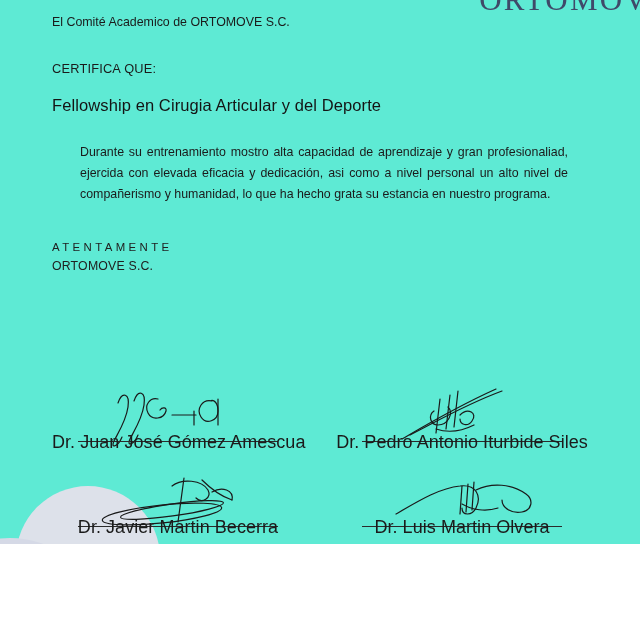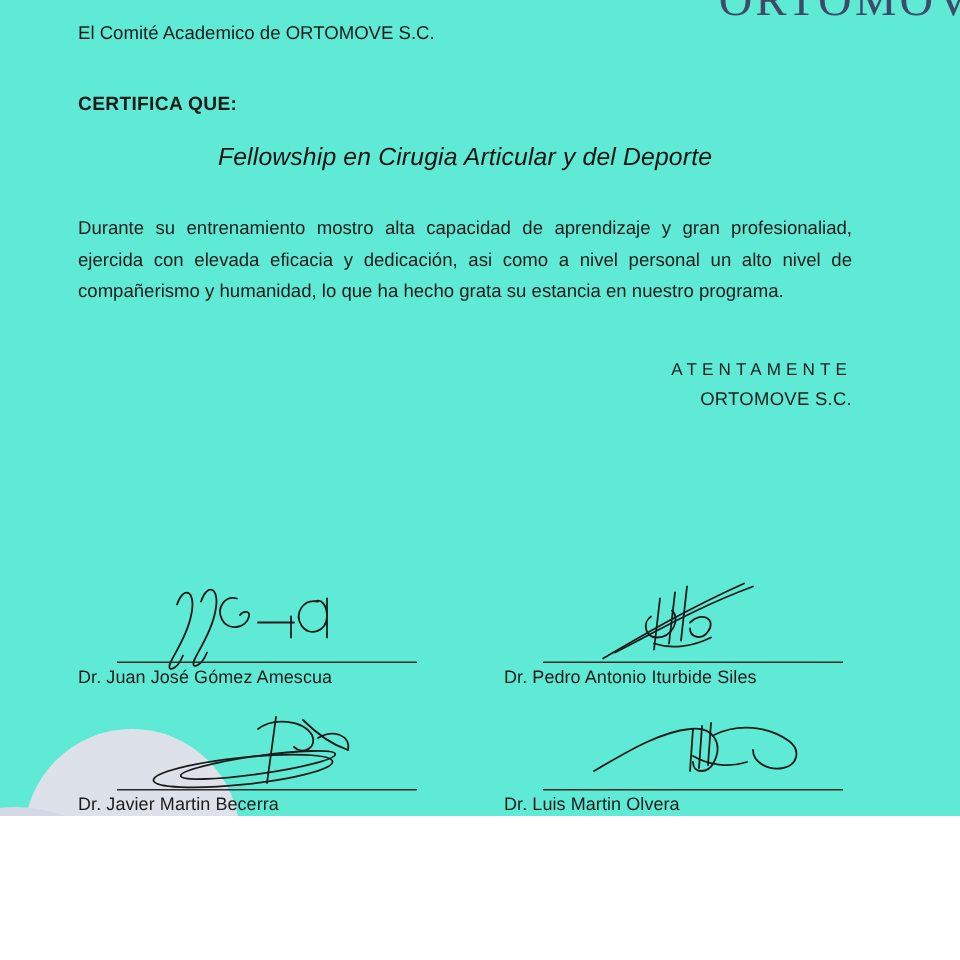--- a/index.html
+++ b/index.html
@@ -58,43 +58,41 @@
     text-align: justify;
     color: #1b1b1b;
     margin: 0;
   }
   .para.nojustify { text-align: left; }
 
   .intro { margin-top: 12px; }
 
   .certifica {
     font-size: 12.8px;
-    font-weight: bold;
+    font-weight: normal;
     letter-spacing: 0.2px;
     margin-top: 25px;
   }
 
   .recipient { margin-top: 26px; }
   .recipient b { font-weight: bold; }
 
   .fellowship {
-    text-align: center;
     font-size: 16.5px;
-    font-style: italic;
     letter-spacing: 0.1px;
     color: #141414;
   }
 
-  .body-para { margin-top: 27px; }
+  .body-para { margin-top: 27px; margin-left: 28px; }
   .closing-para { margin-top: 24px; }
 
   
   .atentamente-block {
     margin-top: 34px;
-    text-align: right;
+    text-align: left;
     line-height: 17px;
   }
   .atentamente {
     font-size: 11.4px;
     letter-spacing: 3.4px;
     color: #202020;
   }
   .company {
     font-size: 12.3px;
     letter-spacing: 0.2px;
@@ -132,22 +130,23 @@
     position: absolute;
     left: 26px;
     right: 26px;
     top: 56px;
     border-top: 1px solid #2b2b2b;
   }
   .sig-name {
     position: absolute;
     left: 0;
     right: 0;
-    top: 59px;
-    font-size: 12px;
+    top: 47px;
+    text-align: center;
+    font-size: 18px;
     letter-spacing: 0.05px;
     color: #1b1b1b;
     white-space: nowrap;
   }
 </style>
 </head>
 <body>
 
 <div id="page">
 

